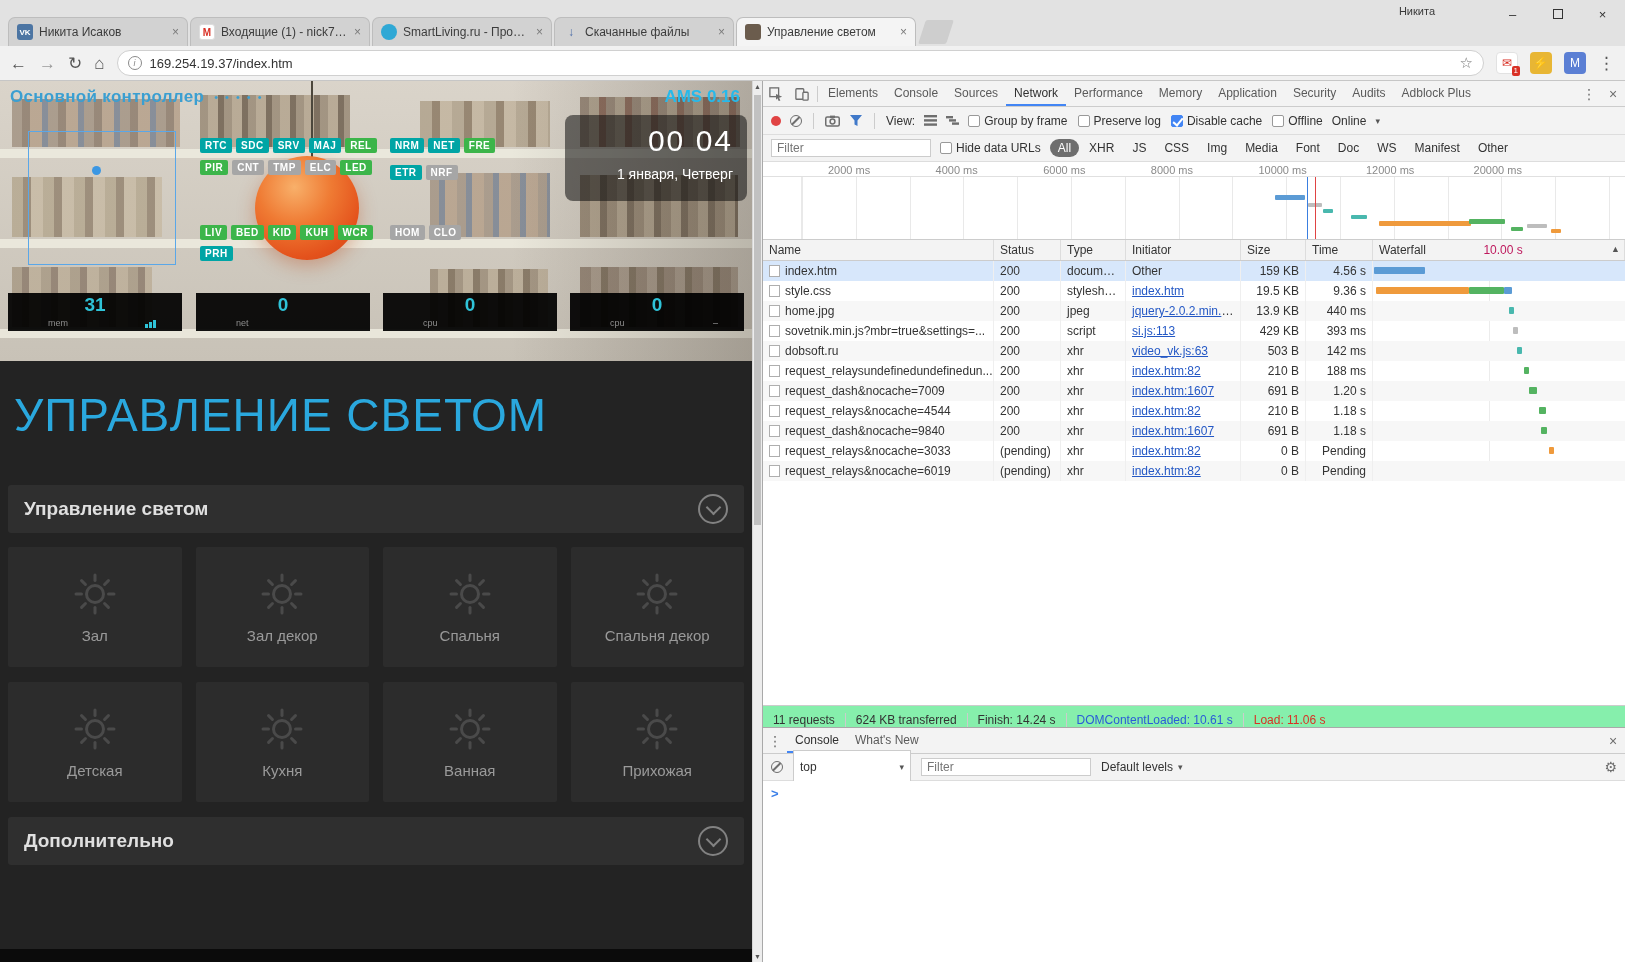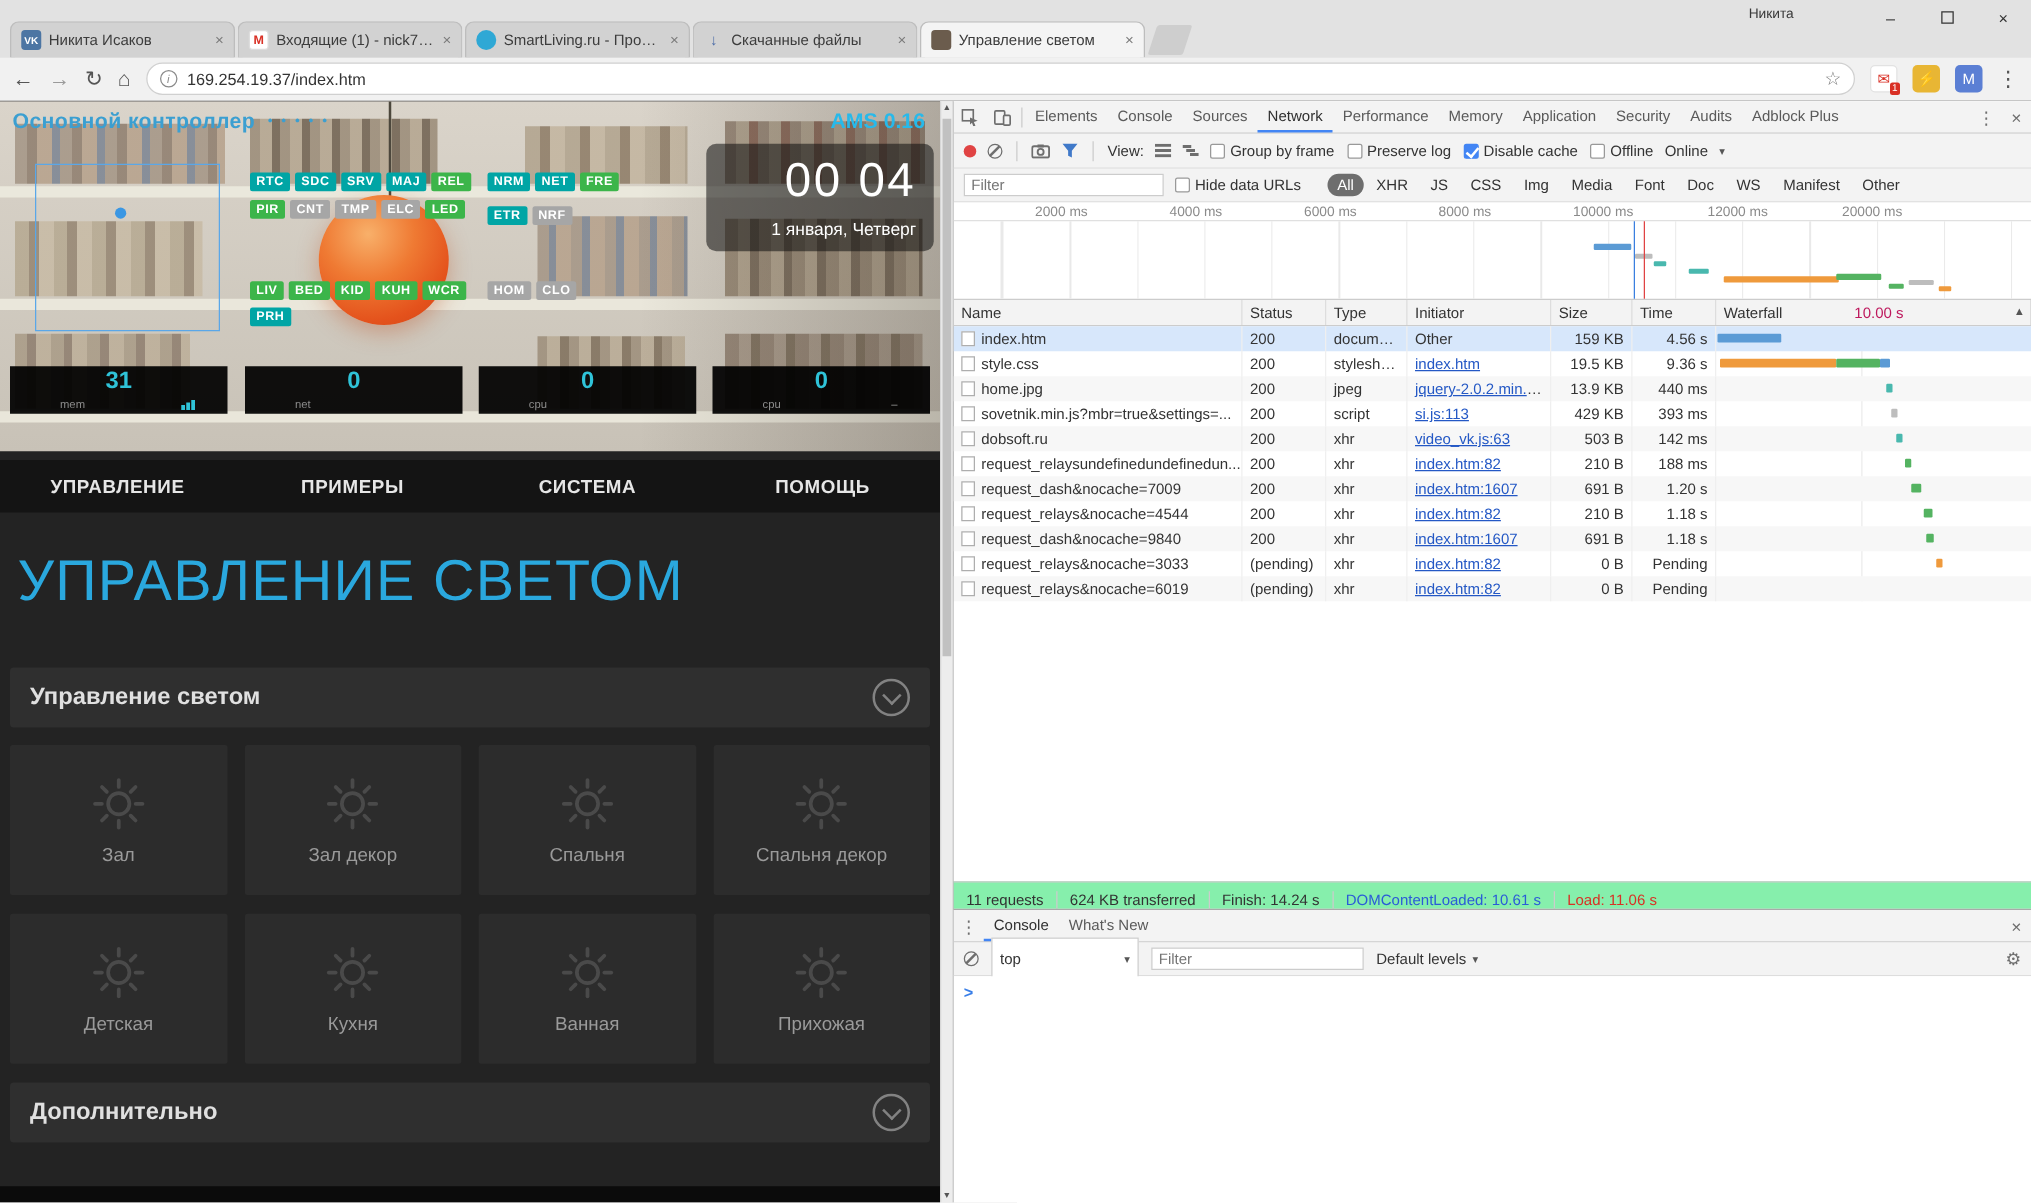--- a/index.html
+++ b/index.html
@@ -86,21 +86,21 @@
   .badges-left .badge-row:nth-child(4){ top:162px; }
   .badges-right .badge-row:nth-child(1){ top:54px; }
   .badges-right .badge-row:nth-child(2){ top:81px; }
   .badges-right .badge-row:nth-child(3){ top:141px; }
   .badge { display:inline-block; font-size:10px; font-weight:bold; color:#fff;
     padding:2px 5px; margin-right:4px; border-radius:2px; letter-spacing:.5px; }
   .bg-teal { background:#00a5a5; } .bg-green { background:#3cb54a; } .bg-gray { background:#a6a6a6; }
   .clock-card, .weather-card { position:absolute; left:565px; width:182px; color:#fff;
     background:rgba(15,15,15,.55); border-radius:8px; text-align:right; padding:9px 14px; }
   .clock-card { top:34px; height:86px; }
-  .clock-time { font-size:38px; letter-spacing:2px; }
+  .clock-time { font-size:30px; letter-spacing:2px; }
   .clock-date { font-size:14px; margin-top:8px; }
   .weather-card { top:128px; height:74px; }
   .weather-line { font-size:16px; margin-top:4px; }
   .accent { color:#3fc9e8; }
   .stat-box { position:absolute; top:212px; width:174px; height:38px; background:rgba(0,0,0,.93);
     text-align:center; }
   .stat-value { font-size:19px; font-weight:bold; color:#2fc3d8; margin-top:1px; }
   .stat-label { position:absolute; left:40px; bottom:3px; font-size:9px; color:#8d8d8d; }
   .stat-aux { position:absolute; right:26px; bottom:3px; font-size:9px; color:#9a9a9a; display:flex; gap:1px; align-items:flex-end; }
   .mini-bar { width:3px; background:#2fc3d8; display:inline-block; }
@@ -151,21 +151,21 @@
   .cb.checked::after { content:""; position:absolute; left:3px; top:0px; width:4px; height:8px;
     border-right:2px solid #fff; border-bottom:2px solid #fff; transform:rotate(40deg); }
   .cb-group { display:flex; align-items:center; gap:4px; }
   .dd-arrow { font-size:9px; color:#555; }
 
   .filter-row { height:27px; flex:none; background:#f3f3f3; border-bottom:1px solid #ddd;
     display:flex; align-items:center; padding:0 8px; gap:9px; }
   .filter-input { width:160px; height:18px; border:1px solid #ccc; font-size:12px;
     padding:1px 5px; color:#333; font-family:"Liberation Sans",sans-serif; }
   .pill { padding:2px 8px; border-radius:9px; color:#333; }
-  .pill.active { background:#6e6e6e; color:#fff;margin-left:12px; }
+  .pill.active { background:#6e6e6e; color:#fff; }
 
   .overview { position:relative; height:78px; flex:none; border-bottom:1px solid #ccc; background:#fff; }
   .ov-labels { position:absolute; left:0; right:0; top:0; height:15px; border-bottom:1px solid #e0e0e0; }
   .ov-label { position:absolute; top:2px; font-size:11px; color:#8a8a8a; }
   .ov-grid { position:absolute; left:0; right:0; top:15px; bottom:0;
     background:repeating-linear-gradient(to right,#e9e9e9 0,#e9e9e9 1px,transparent 1px,transparent 53.8px);
     background-position:39px 0; }
   .ov-bar { position:absolute; border-radius:1px; }
   .ov-marker { position:absolute; top:15px; bottom:0; width:1px; }
   .c-blue { background:#5b9bd5; } .c-teal { background:#49b8ae; } .c-green { background:#54b361; }
@@ -353,26 +353,20 @@
               <span class="stat-aux"></span>
             </div>
             <div class="stat-box" style="left: 570px;">
               <div class="stat-value">0</div>
               <span class="stat-label">cpu</span>
               <span class="stat-aux">–</span>
             </div>
           </div>
       </div>
 
-      <div class="panel-nav" id="panel-nav">
-          <div class="nav-item">УПРАВЛЕНИЕ</div>
-          <div class="nav-item">ПРИМЕРЫ</div>
-          <div class="nav-item">СИСТЕМА</div>
-          <div class="nav-item">ПОМОЩЬ</div>
-        </div>
 
       <div class="page-heading">УПРАВЛЕНИЕ СВЕТОМ</div>
 
       <div class="page-body">
         <div class="section-hdr">
           <span class="section-title">Управление светом</span>
           <span class="chev-circle"></span>
         </div>
         <div class="tiles" id="tiles">
             <div class="tile">

